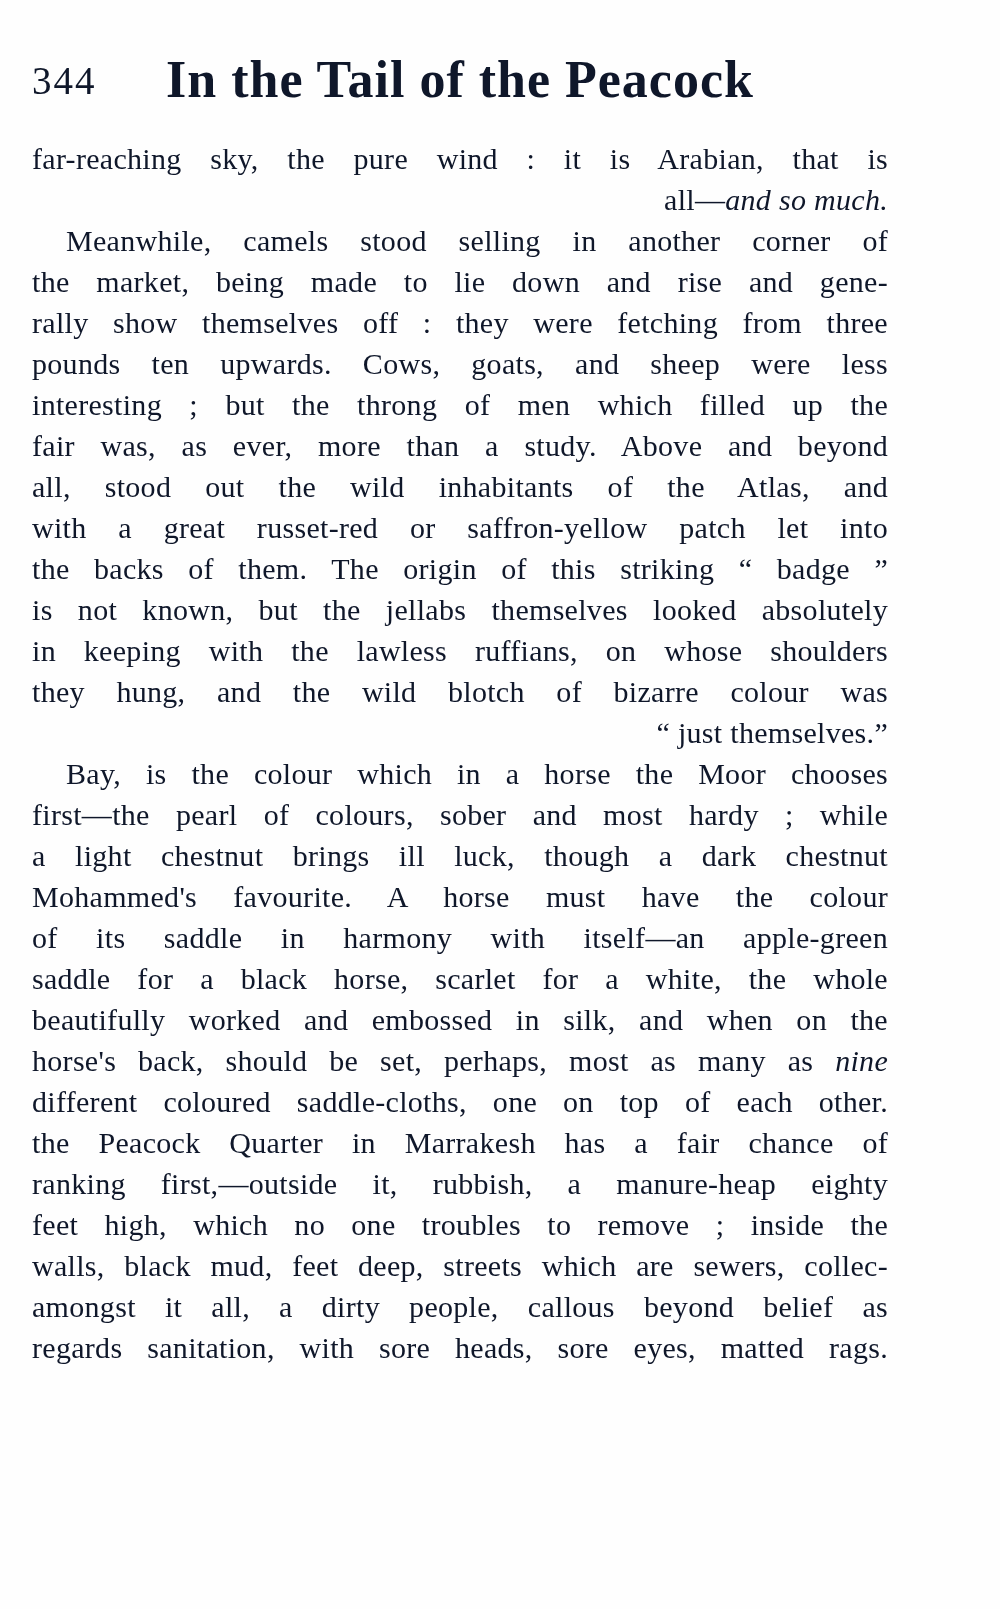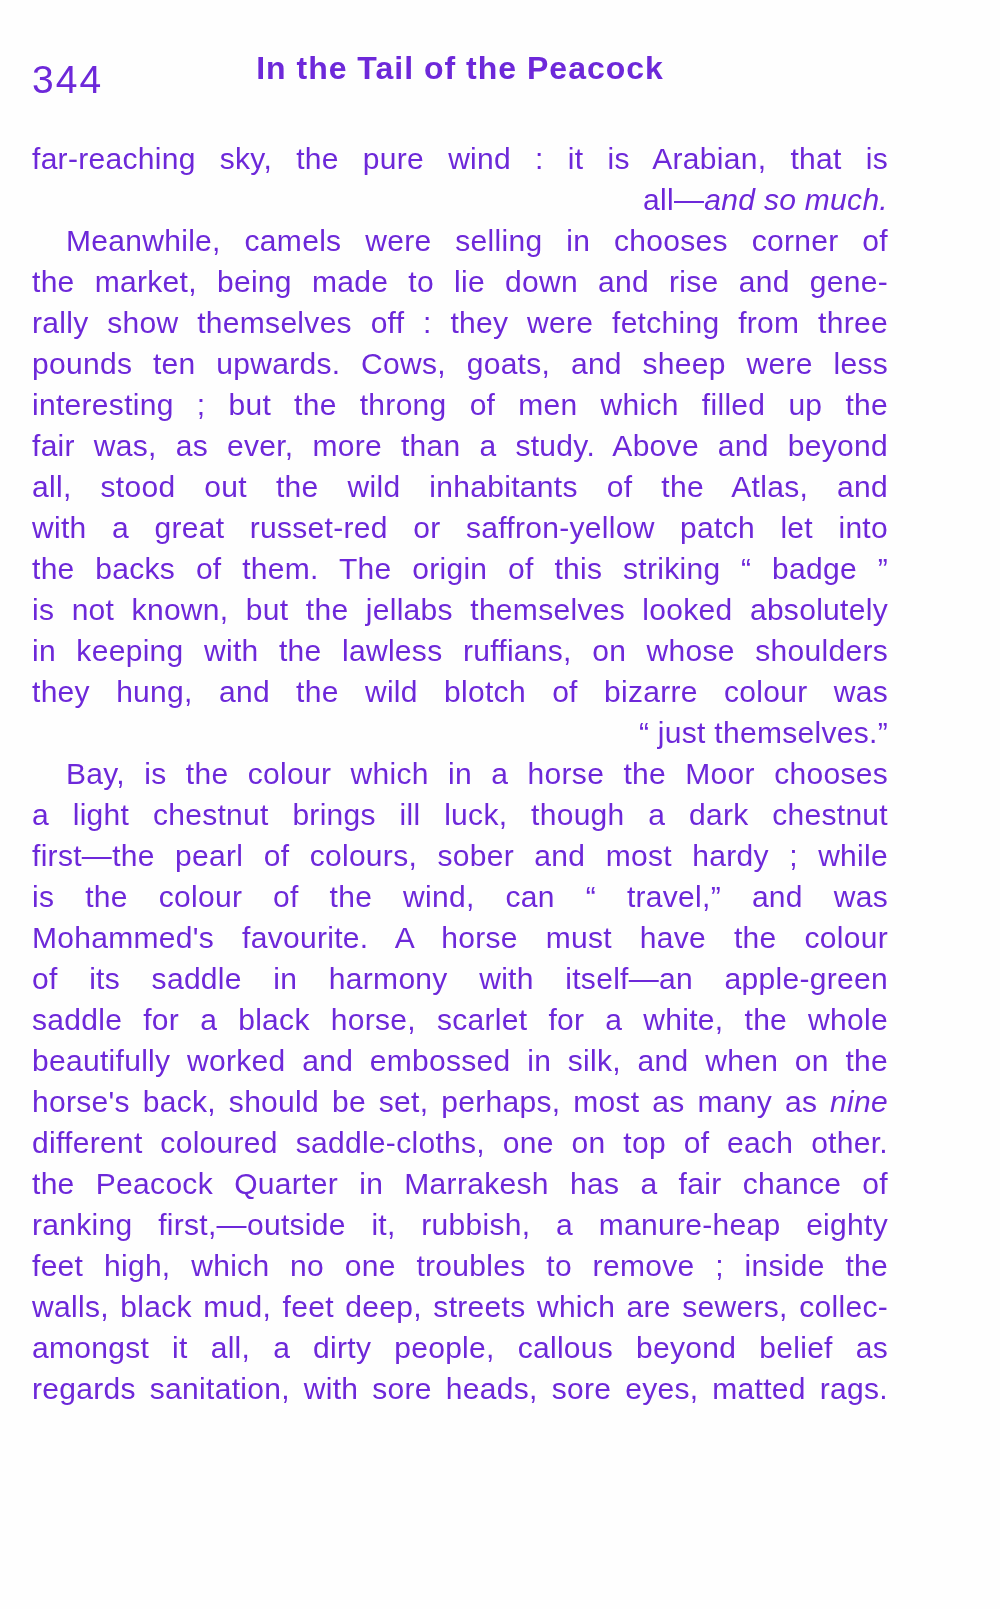--- a/index.html
+++ b/index.html
@@ -5,42 +5,42 @@
   html, body {
     margin: 0;
     padding: 0;
     background: #ffffff;
   }
   .page {
     position: relative;
     width: 1000px;
     height: 1609px;
     background: #fefefe;
-    color: #6d28d9;
-    font-family: Liberation Sans, sans-serif;
+    color: #0f172a;
+    font-family: Liberation Serif, serif;
     overflow: hidden;
   }
   .header {
     position: absolute;
     top: 50px;
     left: 32px;
     width: 856px;
     height: 60px;
   }
   .page-number {
     position: absolute;
     left: 0;
     top: 8px;
     font-size: 39px;
     letter-spacing: 2px;
   }
   .page-title {
     width: 100%;
     text-align: center;
-    font-size: 32px;
+    font-size: 52px;
     font-weight: 700;
     letter-spacing: 1px;
     white-space: nowrap;
   }
   .text-block {
     position: absolute;
     top: 138px;
     left: 32px;
     width: 856px;
     font-size: 30px;
@@ -67,37 +67,36 @@
 <body>
 
 <div class="page">
   <div class="header">
     <div class="page-number">344</div>
     <div class="page-title">In the Tail of the Peacock</div>
   </div>
   <div class="text-block">
       <div class="line just"><span>far-reaching sky, the pure wind : it is Arabian, that is</span></div>
       <div class="line"><span>all—</span><span class="it">and so much.</span></div>
-      <div class="line just indent"><span>Meanwhile, camels were selling in chooses corner of</span></div>
+      <div class="line just indent"><span>Meanwhile, camels stood selling in another corner of</span></div>
       <div class="line just"><span>the market, being made to lie down and rise and gene-</span></div>
       <div class="line just"><span>rally show themselves off : they were fetching from three</span></div>
       <div class="line just"><span>pounds ten upwards. Cows, goats, and sheep were less</span></div>
       <div class="line just"><span>interesting ; but the throng of men which filled up the</span></div>
       <div class="line just"><span>fair was, as ever, more than a study. Above and beyond</span></div>
       <div class="line just"><span>all, stood out the wild inhabitants of the Atlas, and</span></div>
       <div class="line just"><span>with a great russet-red or saffron-yellow patch let into</span></div>
       <div class="line just"><span>the backs of them. The origin of this striking “ badge ”</span></div>
       <div class="line just"><span>is not known, but the jellabs themselves looked absolutely</span></div>
       <div class="line just"><span>in keeping with the lawless ruffians, on whose shoulders</span></div>
       <div class="line just"><span>they hung, and the wild blotch of bizarre colour was</span></div>
       <div class="line"><span>“ just themselves.”</span></div>
       <div class="line just indent"><span>Bay, is the colour which in a horse the Moor chooses</span></div>
+      <div class="line just"><span>first—the pearl of colours, sober and most hardy ; while</span></div>
       <div class="line just"><span>a light chestnut brings ill luck, though a dark chestnut</span></div>
-      <div class="line just"><span>first—the pearl of colours, sober and most hardy ; while</span></div>
-      <div class="line just"><span>is the colour of the wind, can “ travel,” and was</span></div>
       <div class="line just"><span>Mohammed's favourite. A horse must have the colour</span></div>
       <div class="line just"><span>of its saddle in harmony with itself—an apple-green</span></div>
       <div class="line just"><span>saddle for a black horse, scarlet for a white, the whole</span></div>
       <div class="line just"><span>beautifully worked and embossed in silk, and when on the</span></div>
       <div class="line just"><span>horse's back, should be set, perhaps, most as many as </span><span class="it">nine</span></div>
       <div class="line just"><span>different coloured saddle-cloths, one on top of each other.</span></div>
       <div class="line just"><span>the Peacock Quarter in Marrakesh has a fair chance of</span></div>
       <div class="line just"><span>ranking first,—outside it, rubbish, a manure-heap eighty</span></div>
       <div class="line just"><span>feet high, which no one troubles to remove ; inside the</span></div>
       <div class="line just"><span>walls, black mud, feet deep, streets which are sewers, collec-</span></div>

